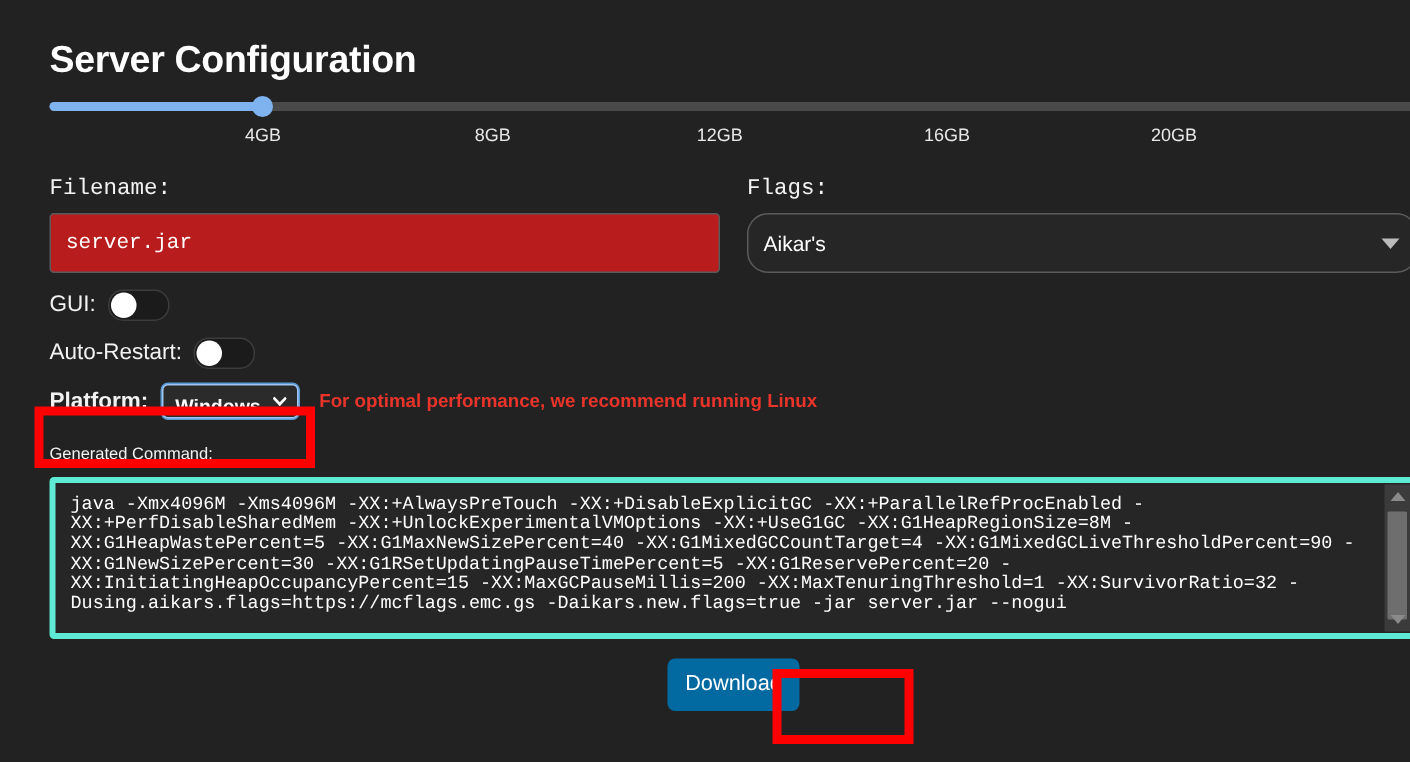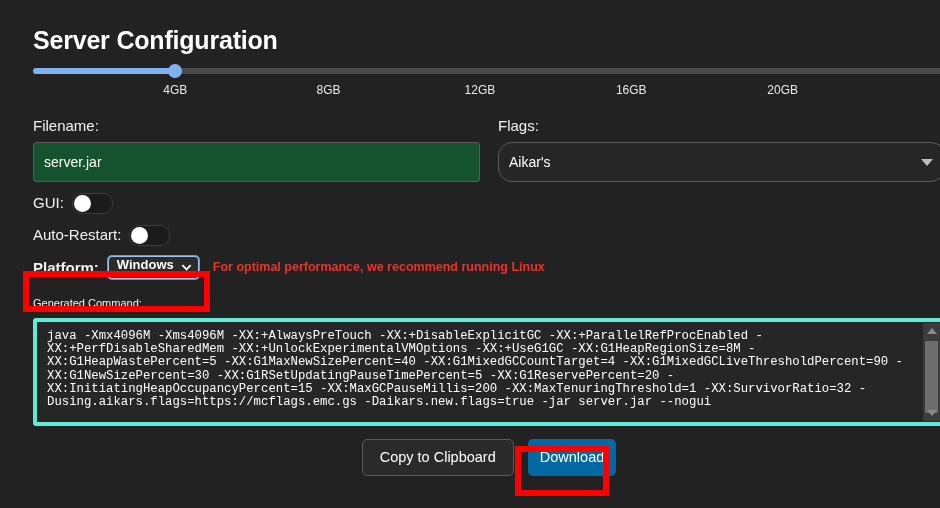--- a/index.html
+++ b/index.html
@@ -96,31 +96,32 @@
   }
   .col {
     flex: 1 1 0;
     min-width: 0;
   }
   .field-label {
     font-size: 15px;
     line-height: 18px;
     margin-bottom: 7px;
     color: #f2f2f2;
+    font-family: Liberation Mono, monospace;
   }
   .text-input {
     box-sizing: border-box;
     display: block;
     width: 100%;
     height: 40px;
-    background: #14532d;
+    background: #b91c1c;
     border: 1px solid #5a5a5a;
     border-radius: 3px;
     color: #ffffff;
-    font-family: Liberation Sans, sans-serif;
+    font-family: Liberation Mono, monospace;
     font-size: 14px;
     padding: 0 10px;
     outline: none;
   }
   .select-box {
     box-sizing: border-box;
     position: relative;
     width: 100%;
     height: 40px;
     background: #262626;
@@ -197,21 +198,21 @@
     height: 23px;
     padding: 0 24px 0 8px;
     background: #2b2b2b;
     border: 1px solid #9fc4ee;
     border-radius: 4px;
     box-shadow: 0 0 0 1px #5b9bd5;
     color: #ffffff;
     font-size: 13px;
     font-weight: bold;
     display: flex;
-    align-items: flex-start;
+    align-items: flex-end;
     cursor: pointer;
   }
   .chev {
     position: absolute;
     right: 7px;
     top: 50%;
     margin-top: -4px;
     width: 9px;
     height: 9px;
   }
@@ -403,20 +404,19 @@
         <span class="arrow-up"></span>
       </div>
       <div class="sb-thumb"></div>
       <div class="sb-btn sb-down">
         <span class="arrow-down"></span>
       </div>
     </div>
   </div>
 
   <div class="btn-row">
-    <button class="btn">Copy to Clipboard</button>
     <button class="btn btn-plain">Download</button>
   </div>
 
   <div class="annot" id="annot-platform"></div>
   <div class="annot" id="annot-download"></div>
 
 </div>
 
 </body></html>

